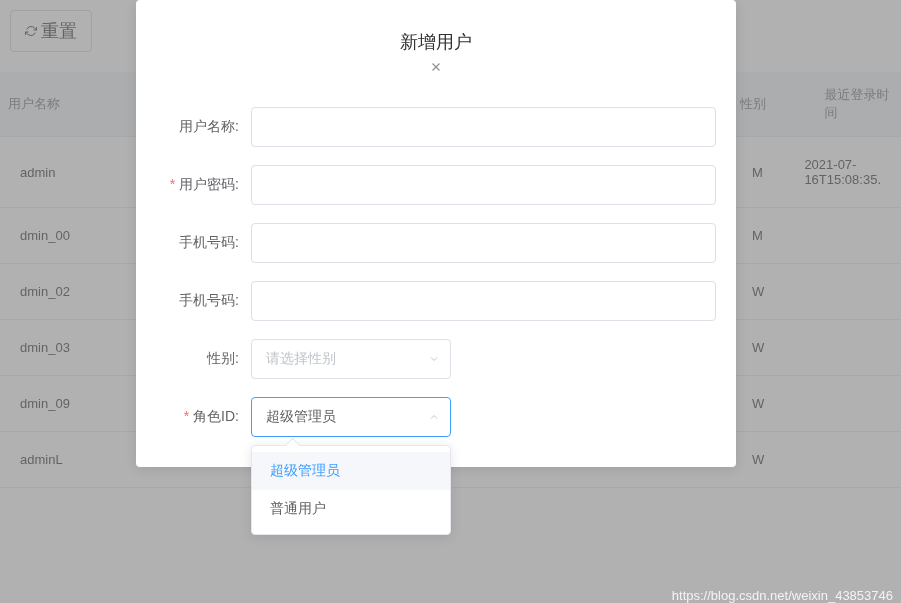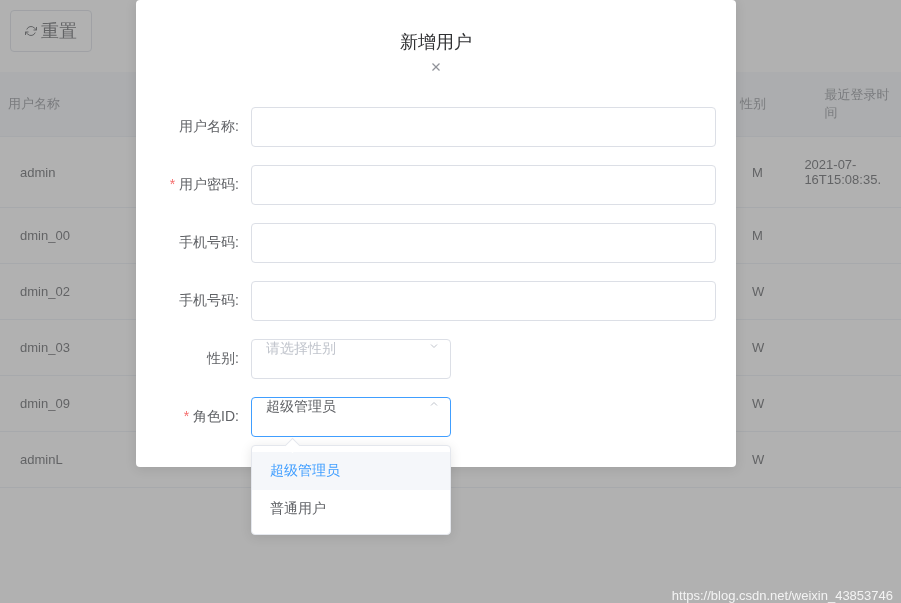--- a/index.html
+++ b/index.html
@@ -117,21 +117,21 @@
     .form-input::placeholder { color: #c0c4cc; }
     .select-wrap {
       position: relative;
       width: 200px;
     }
     .select-box {
       height: 40px;
       border: 1px solid #dcdfe6;
       border-radius: 4px;
       display: flex;
-      align-items: flex-start;
+      align-items: center;
       justify-content: space-between;
       padding: 0 10px 0 14px;
       cursor: pointer;
       color: #606266;
     }
     .select-box.placeholder-text { color: #c0c4cc; }
     .select-box.focused { border-color: #409eff; }
     .select-box svg { width: 12px; height: 12px; color: #c0c4cc; }
     .dropdown {
       position: absolute;

